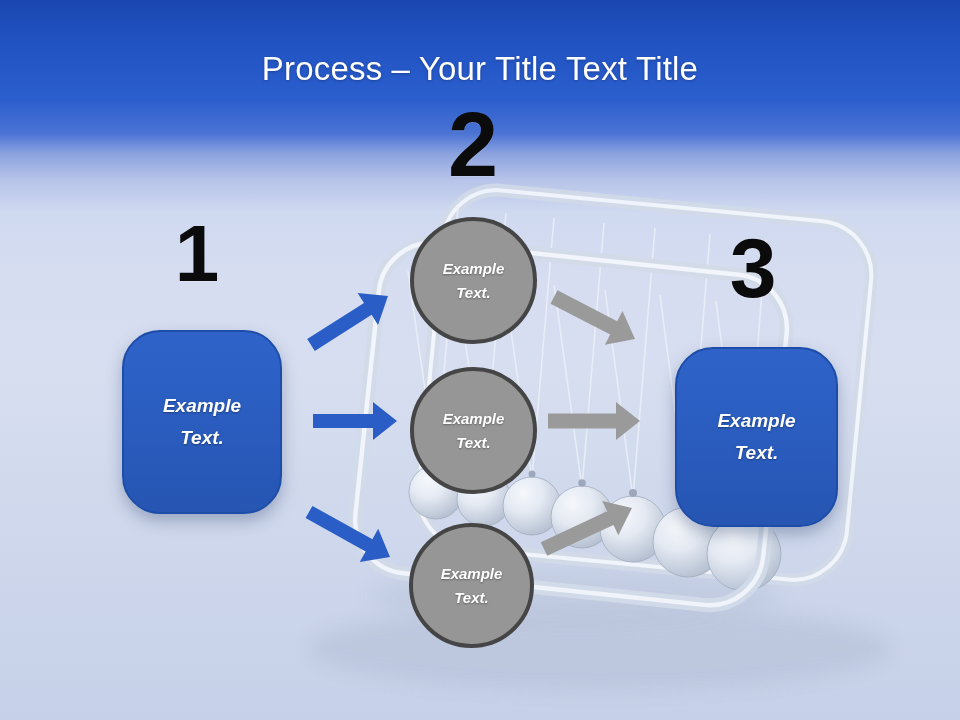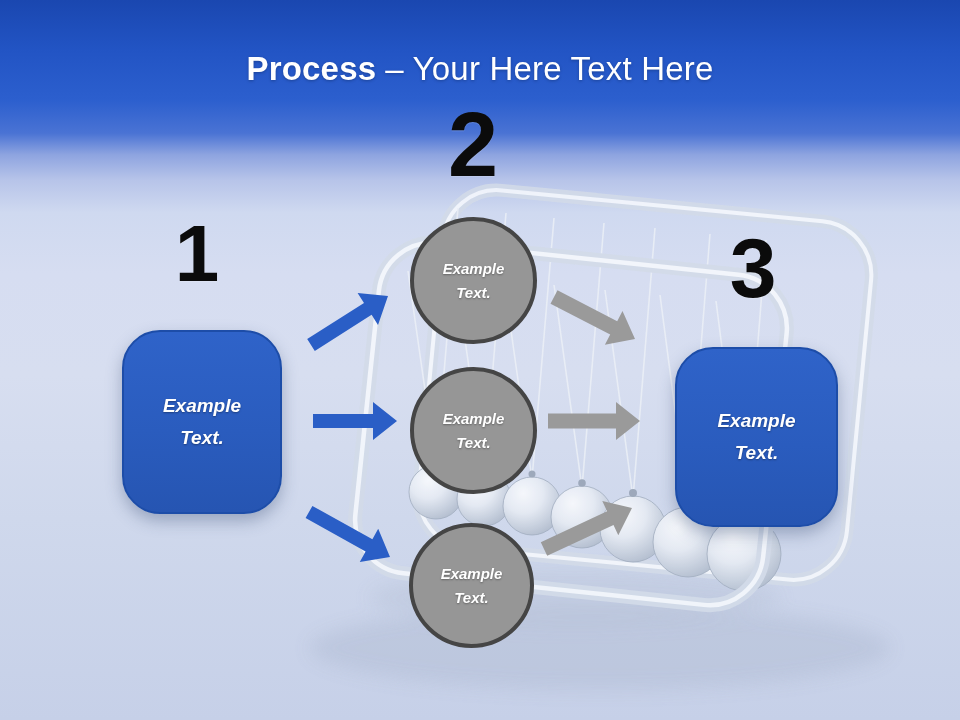--- a/index.html
+++ b/index.html
@@ -9,21 +9,21 @@
     background:linear-gradient(180deg,
       #1a47b0 0%,#2254c4 6.9%,#2c5fce 13.9%,#4a73d4 18.5%,#8ea4e0 21.5%,
       #b7c4e9 25%,#cfd9f0 29.5%,#d6ddf1 38%,#d7def0 52%,#cfd8ec 72%,#c6d0e8 100%);
   }
   .layer{position:absolute;inset:0;width:960px;height:720px;}
   .title{
     position:absolute;top:48px;left:0;width:960px;text-align:center;
     color:#ffffff;font-size:33px;line-height:1.25;letter-spacing:.2px;
     text-shadow:0 1px 3px rgba(10,25,60,.35);
   }
-  .title .em{font-weight:bold;}
+  .title .em{font-weight:normal;}
   .title .rest{font-weight:normal;margin-left:9px;}
   .big-number{
     position:absolute;width:140px;text-align:center;color:#0b0b0b;
     font-weight:bold;line-height:1;text-shadow:0 1px 0 rgba(255,255,255,.15);
   }
   #num1{left:127px;top:214px;font-size:80px;}
   #num2{left:403px;top:100px;font-size:90px;}
   #num3{left:683px;top:226px;font-size:84px;}
   .proc-box{
     position:absolute;display:flex;flex-direction:column;align-items:center;justify-content:center;
@@ -139,16 +139,16 @@
     <polygon points="314.8,350.9 371.6,314.8 378.0,324.9 388,296 357.6,292.9 364.0,303.0 307.2,339.1" fill="#2a5ec6"></polygon>
     <polygon points="313,428 373,428 373,440 397,421 373,402 373,414 313,414" fill="#2a5ec6"></polygon>
     <polygon points="305.6,518.1 365.6,551.4 359.8,561.9 390,557 378.2,528.7 372.4,539.2 312.4,505.9" fill="#2a5ec6"></polygon>
   </svg>
 
   <div class="big-number z5" id="num1">1</div>
   <div class="big-number z5" id="num2">2</div>
   <div class="big-number z5" id="num3">3</div>
 
   <div class="title z5">
-    <span class="em">Process</span><span class="rest">– Your Here Text Here</span>
+    <span class="em">Process</span><span class="rest">– Your Title Text Title</span>
   </div>
 
 </div>
 
 </body></html>

